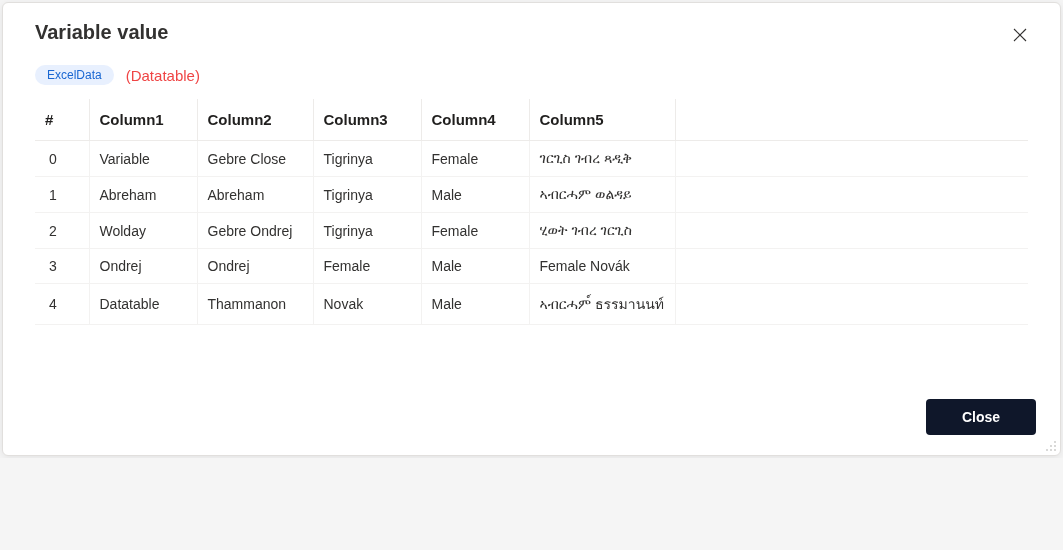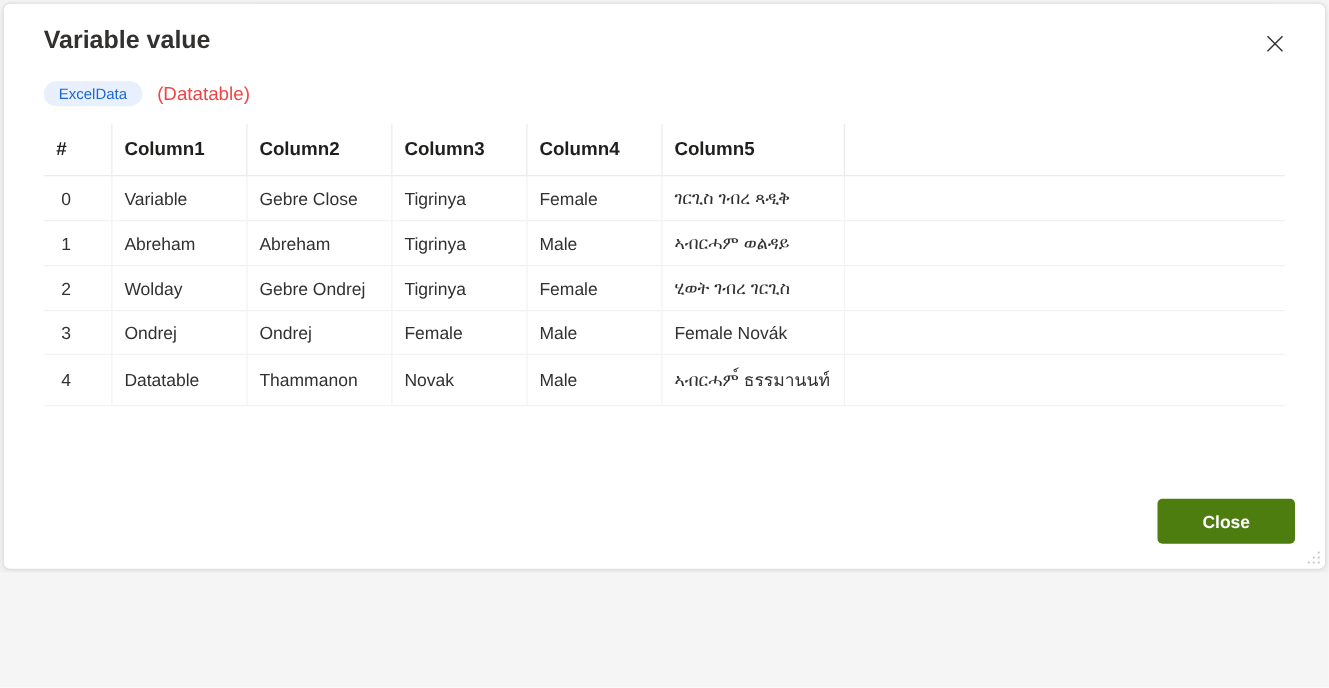--- a/index.html
+++ b/index.html
@@ -110,21 +110,21 @@
     td.idx {
       text-align: left;
       padding-left: 14px;
     }
     .footer {
       padding: 16px 24px 20px 24px;
       display: flex;
       justify-content: flex-end;
     }
     .close-btn {
-      background: #4d7c0f;
+      background: #0f172a;
       color: #ffffff;
       border: none;
       padding: 8px 24px;
       font-size: 14px;
       font-weight: 600;
       border-radius: 4px;
       cursor: pointer;
       min-width: 110px;
       height: 36px;
       margin-top: 12px;

